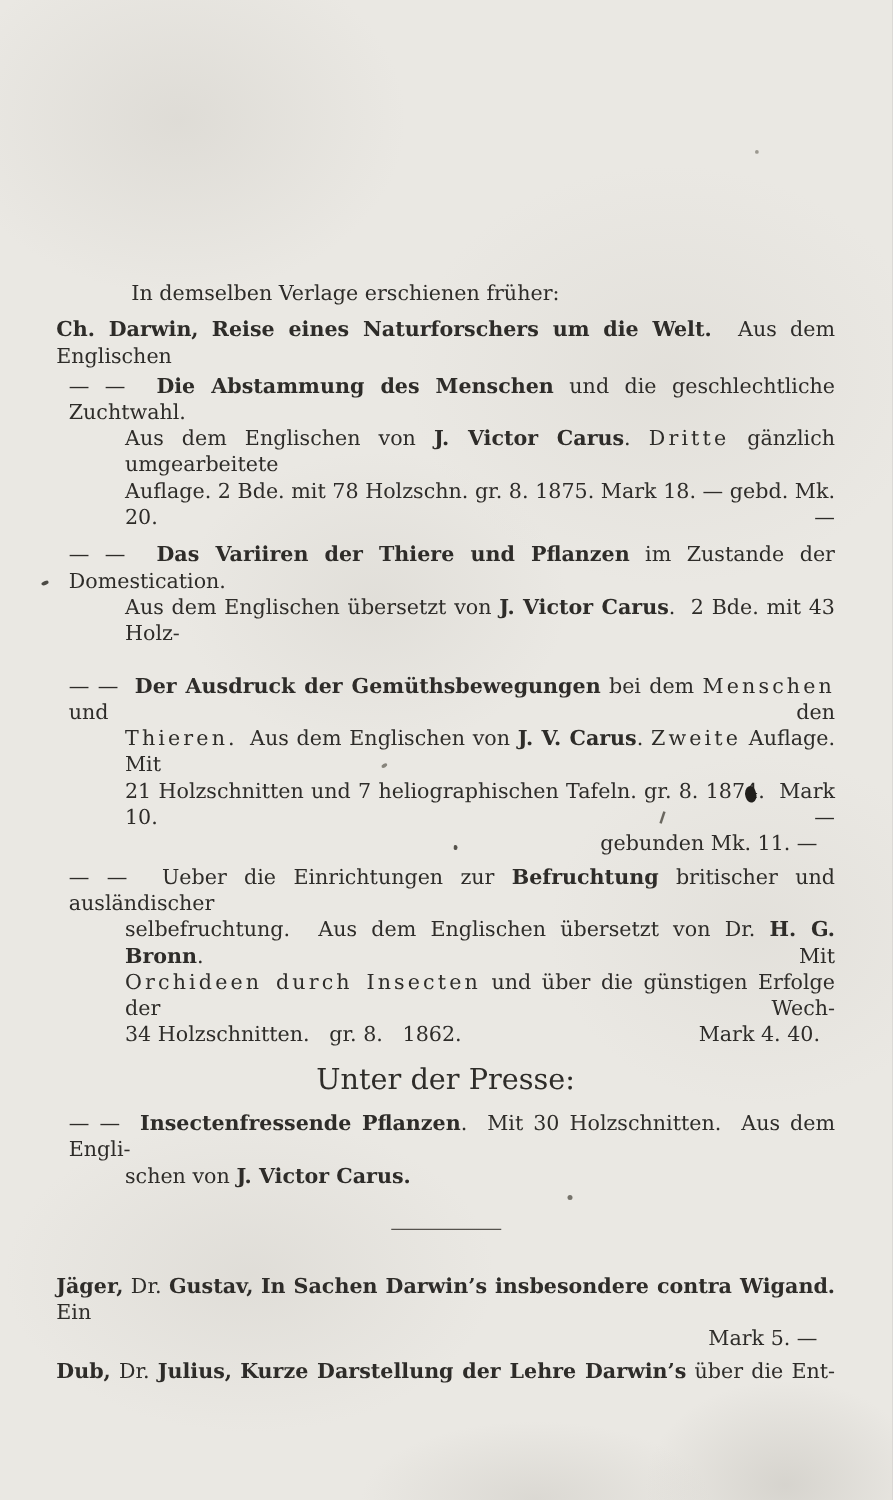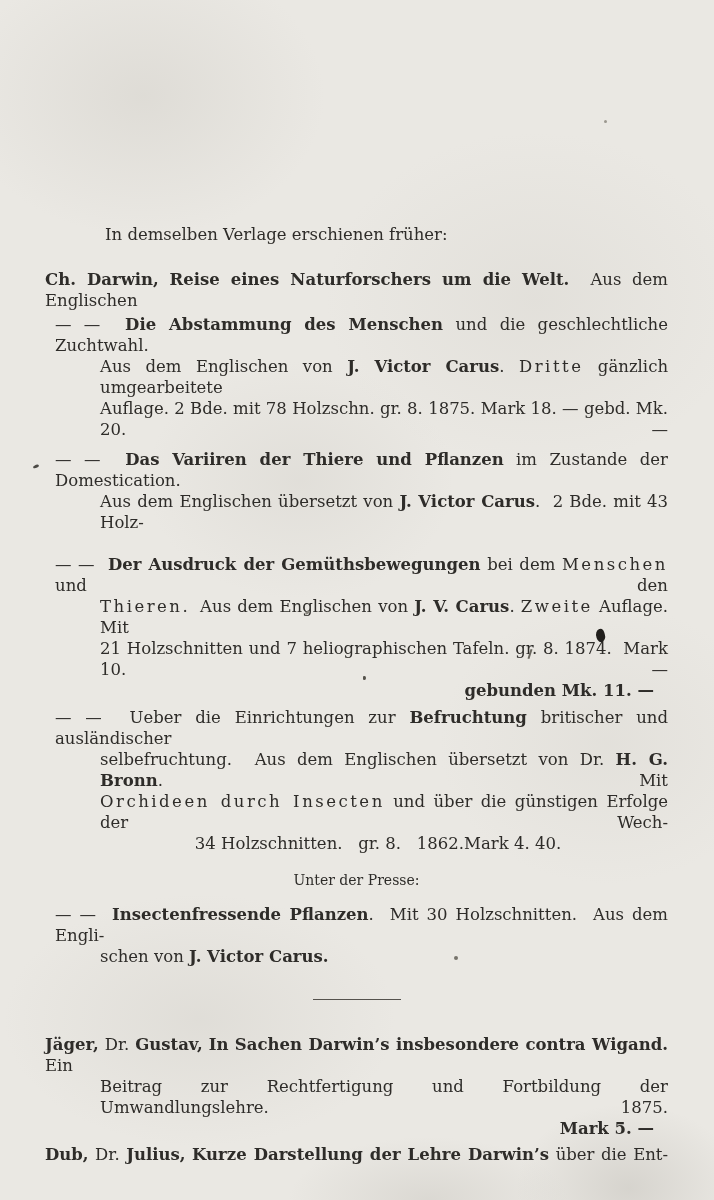--- a/index.html
+++ b/index.html
@@ -29,35 +29,35 @@
     width: 623px;
   }
   .line {
     font-size: 16.5px;
     line-height: 21px;
     white-space: pre-wrap;
   }
   .jl   { text-align: justify; text-align-last: justify; }
   .cont { margin-left: 55px; }
   .dash1 { margin-left: 10px; }
-  .rightline { text-align: center; text-align-last: right; padding-right: 14px; font-weight: bold; }
-  .split { display: flex; justify-content: center; padding-right: 12px; }
+  .rightline { text-align: center; text-align-last: right; padding-right: 14px; }
+  .split { display: flex; justify-content: space-between; padding-right: 12px; }
   .b  { font-weight: bold; }
   .sp { letter-spacing: 2.5px; }
   .publisher-note {
     margin-left: 60px;
-    margin-bottom: 24px;
+    margin-bottom: 8px;
   }
   .entry { margin: 0; }
   .e1 { margin-bottom: 3px; }
   .e2 { margin-bottom: 9px; }
   .e3 { margin-bottom: 21px; }
   .e4 { margin-bottom: 6px; }
   .press-heading {
-    font-size: 14px;
+    font-size: 23px;
     line-height: 26px;
     text-align: center;
     margin: 13px 0 11px 0;
   }
   .rule {
     border: 0;
     border-top: 1.4px solid #55524d;
     height: 0;
   }
   .rule-1 { width: 88px;  margin: 32px auto 0 auto; }
@@ -133,21 +133,20 @@
     <div class="entry e6">
       <div class="line jl dash1"><span>— —  </span><span class="b">Insectenfressende Pflanzen</span><span>.  Mit 30 Holzschnitten.  Aus dem Engli-</span></div>
       <div class="line cont"><span>schen von </span><span class="b">J. Victor Carus.</span></div>
     </div>
 
     <hr class="rule rule-1">
     <div class="gap-after-rule"></div>
 
     <div class="entry e7">
       <div class="line jl"><span class="b">Jäger,</span><span> Dr. </span><span class="b">Gustav,</span><span> </span><span class="b">In Sachen Darwin’s insbesondere contra Wigand.</span><span> Ein</span></div>
-      <div class="line jl cont"><span>Beitrag zur Rechtfertigung und Fortbildung der Umwandlungslehre. 1875.</span></div>
       <div class="line cont rightline"><span>Mark 5. —</span></div>
     </div>
 
     <div class="entry e8">
       <div class="line jl"><span class="b">Dub,</span><span> Dr. </span><span class="b">Julius,</span><span> </span><span class="b">Kurze Darstellung der Lehre Darwin’s</span><span> über die Ent-</span></div>
 
     </div>
 
   </div>
 

